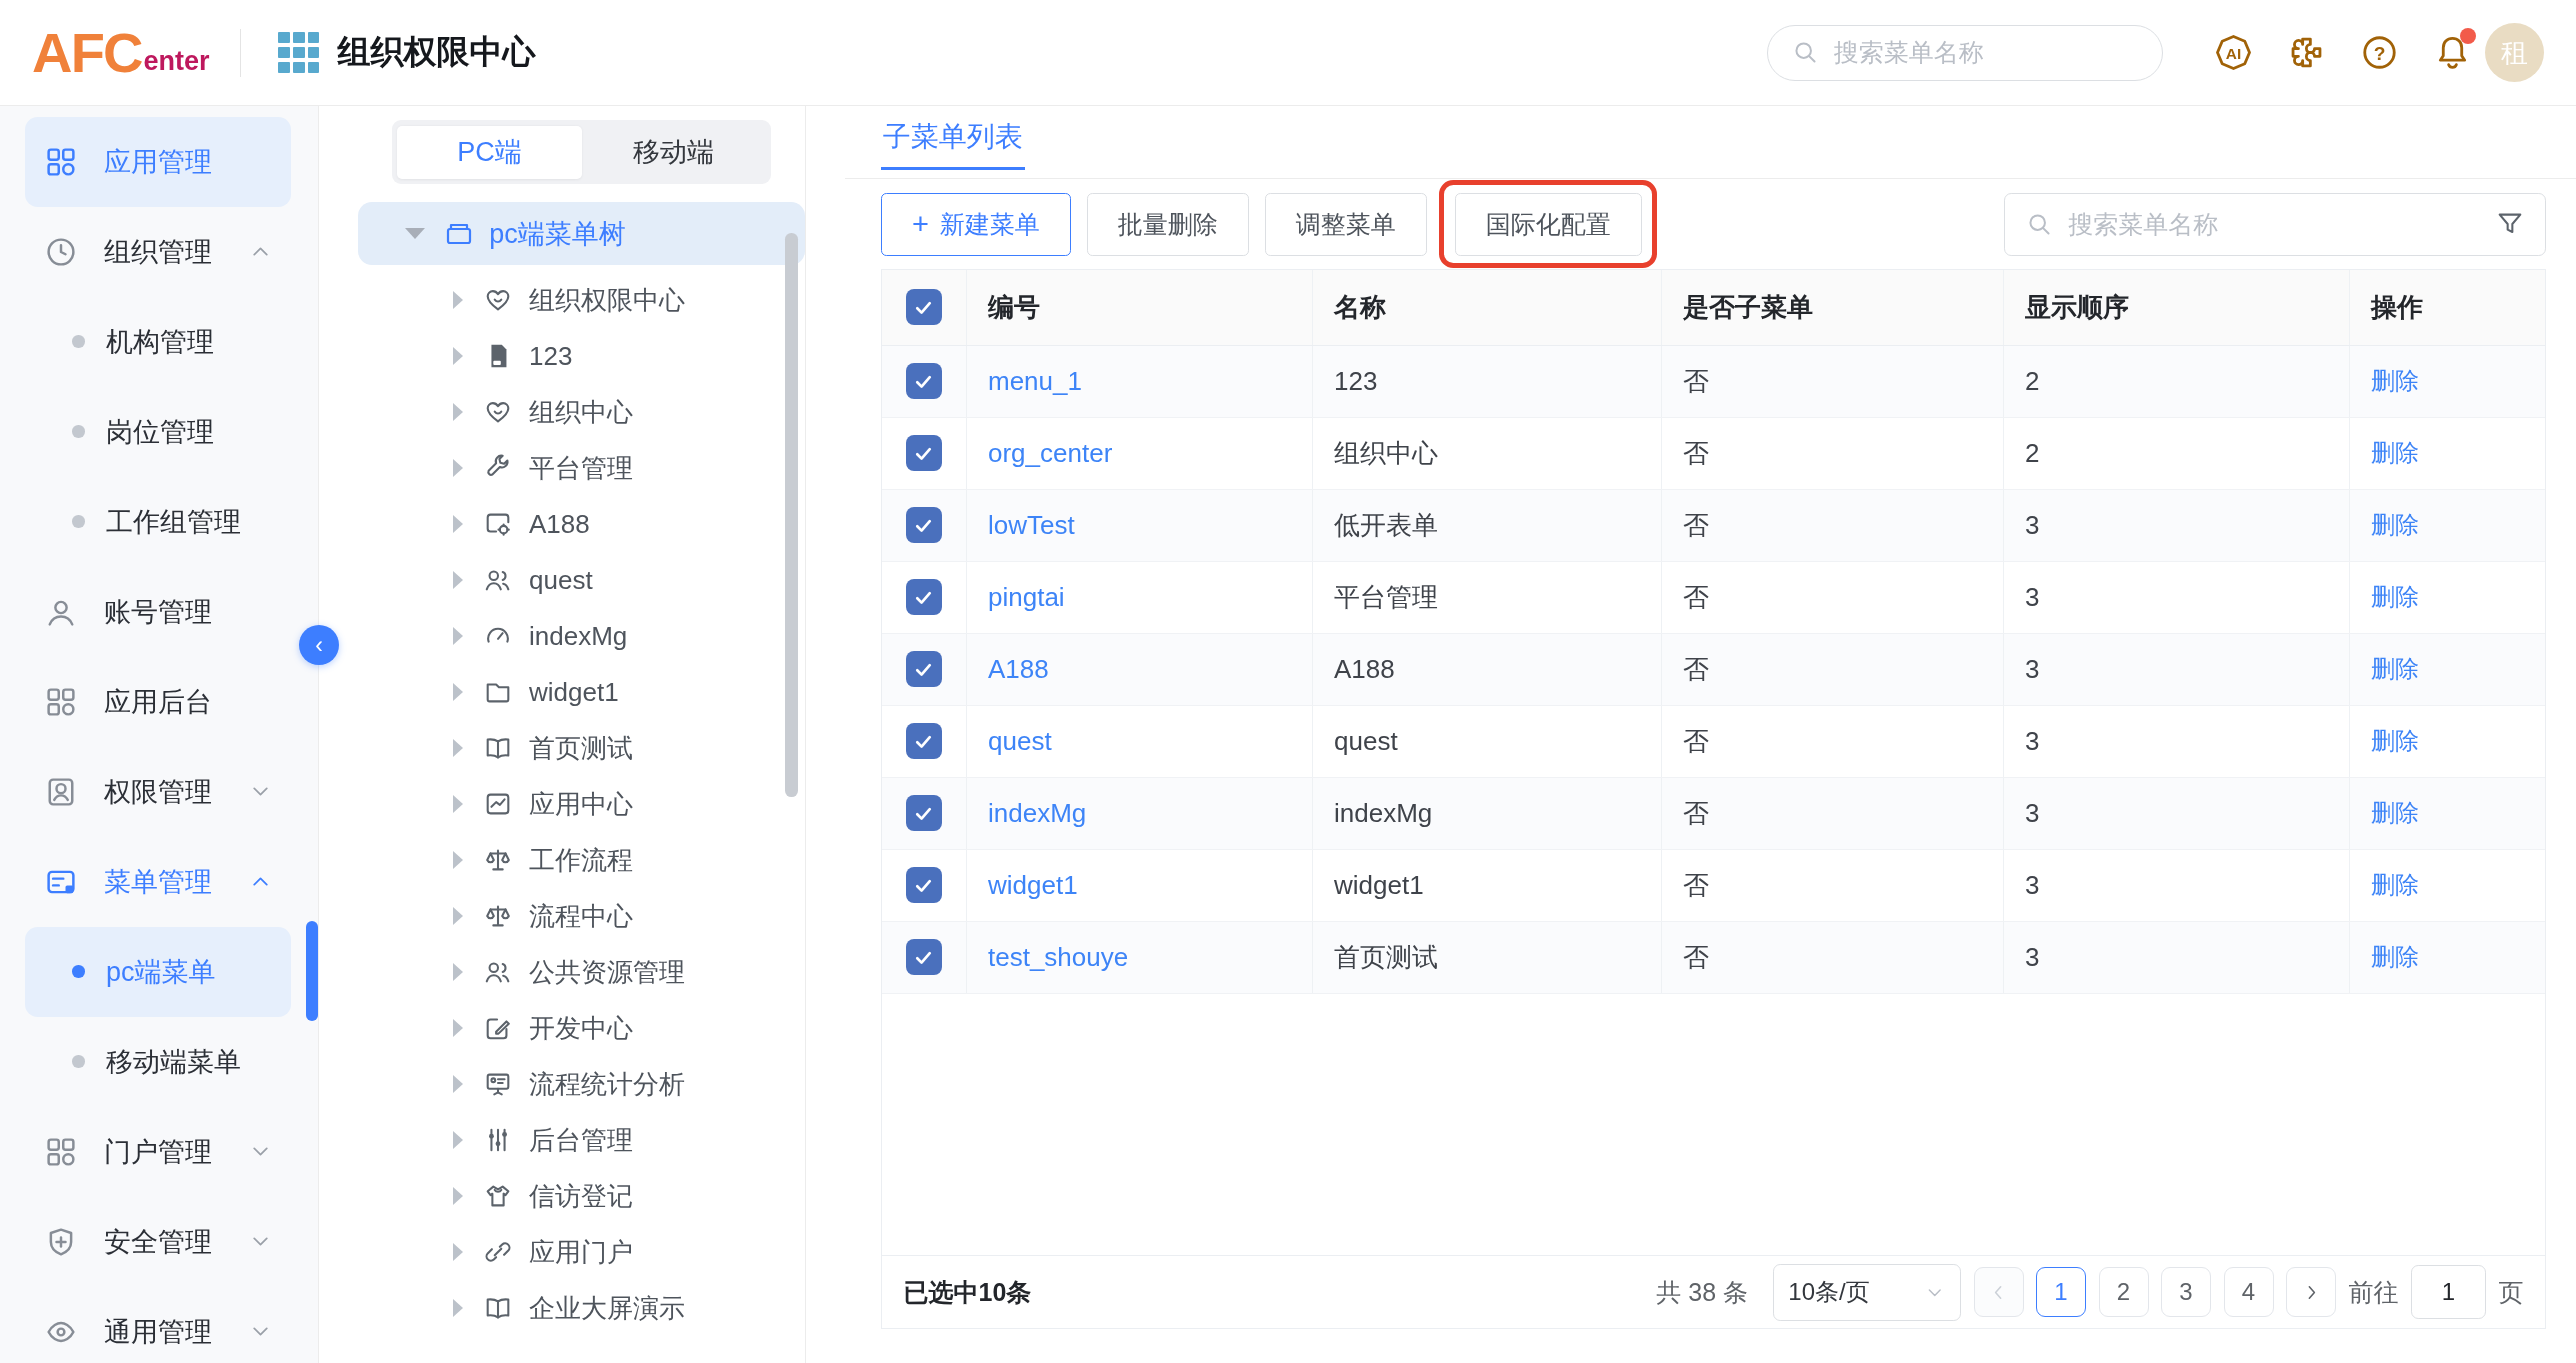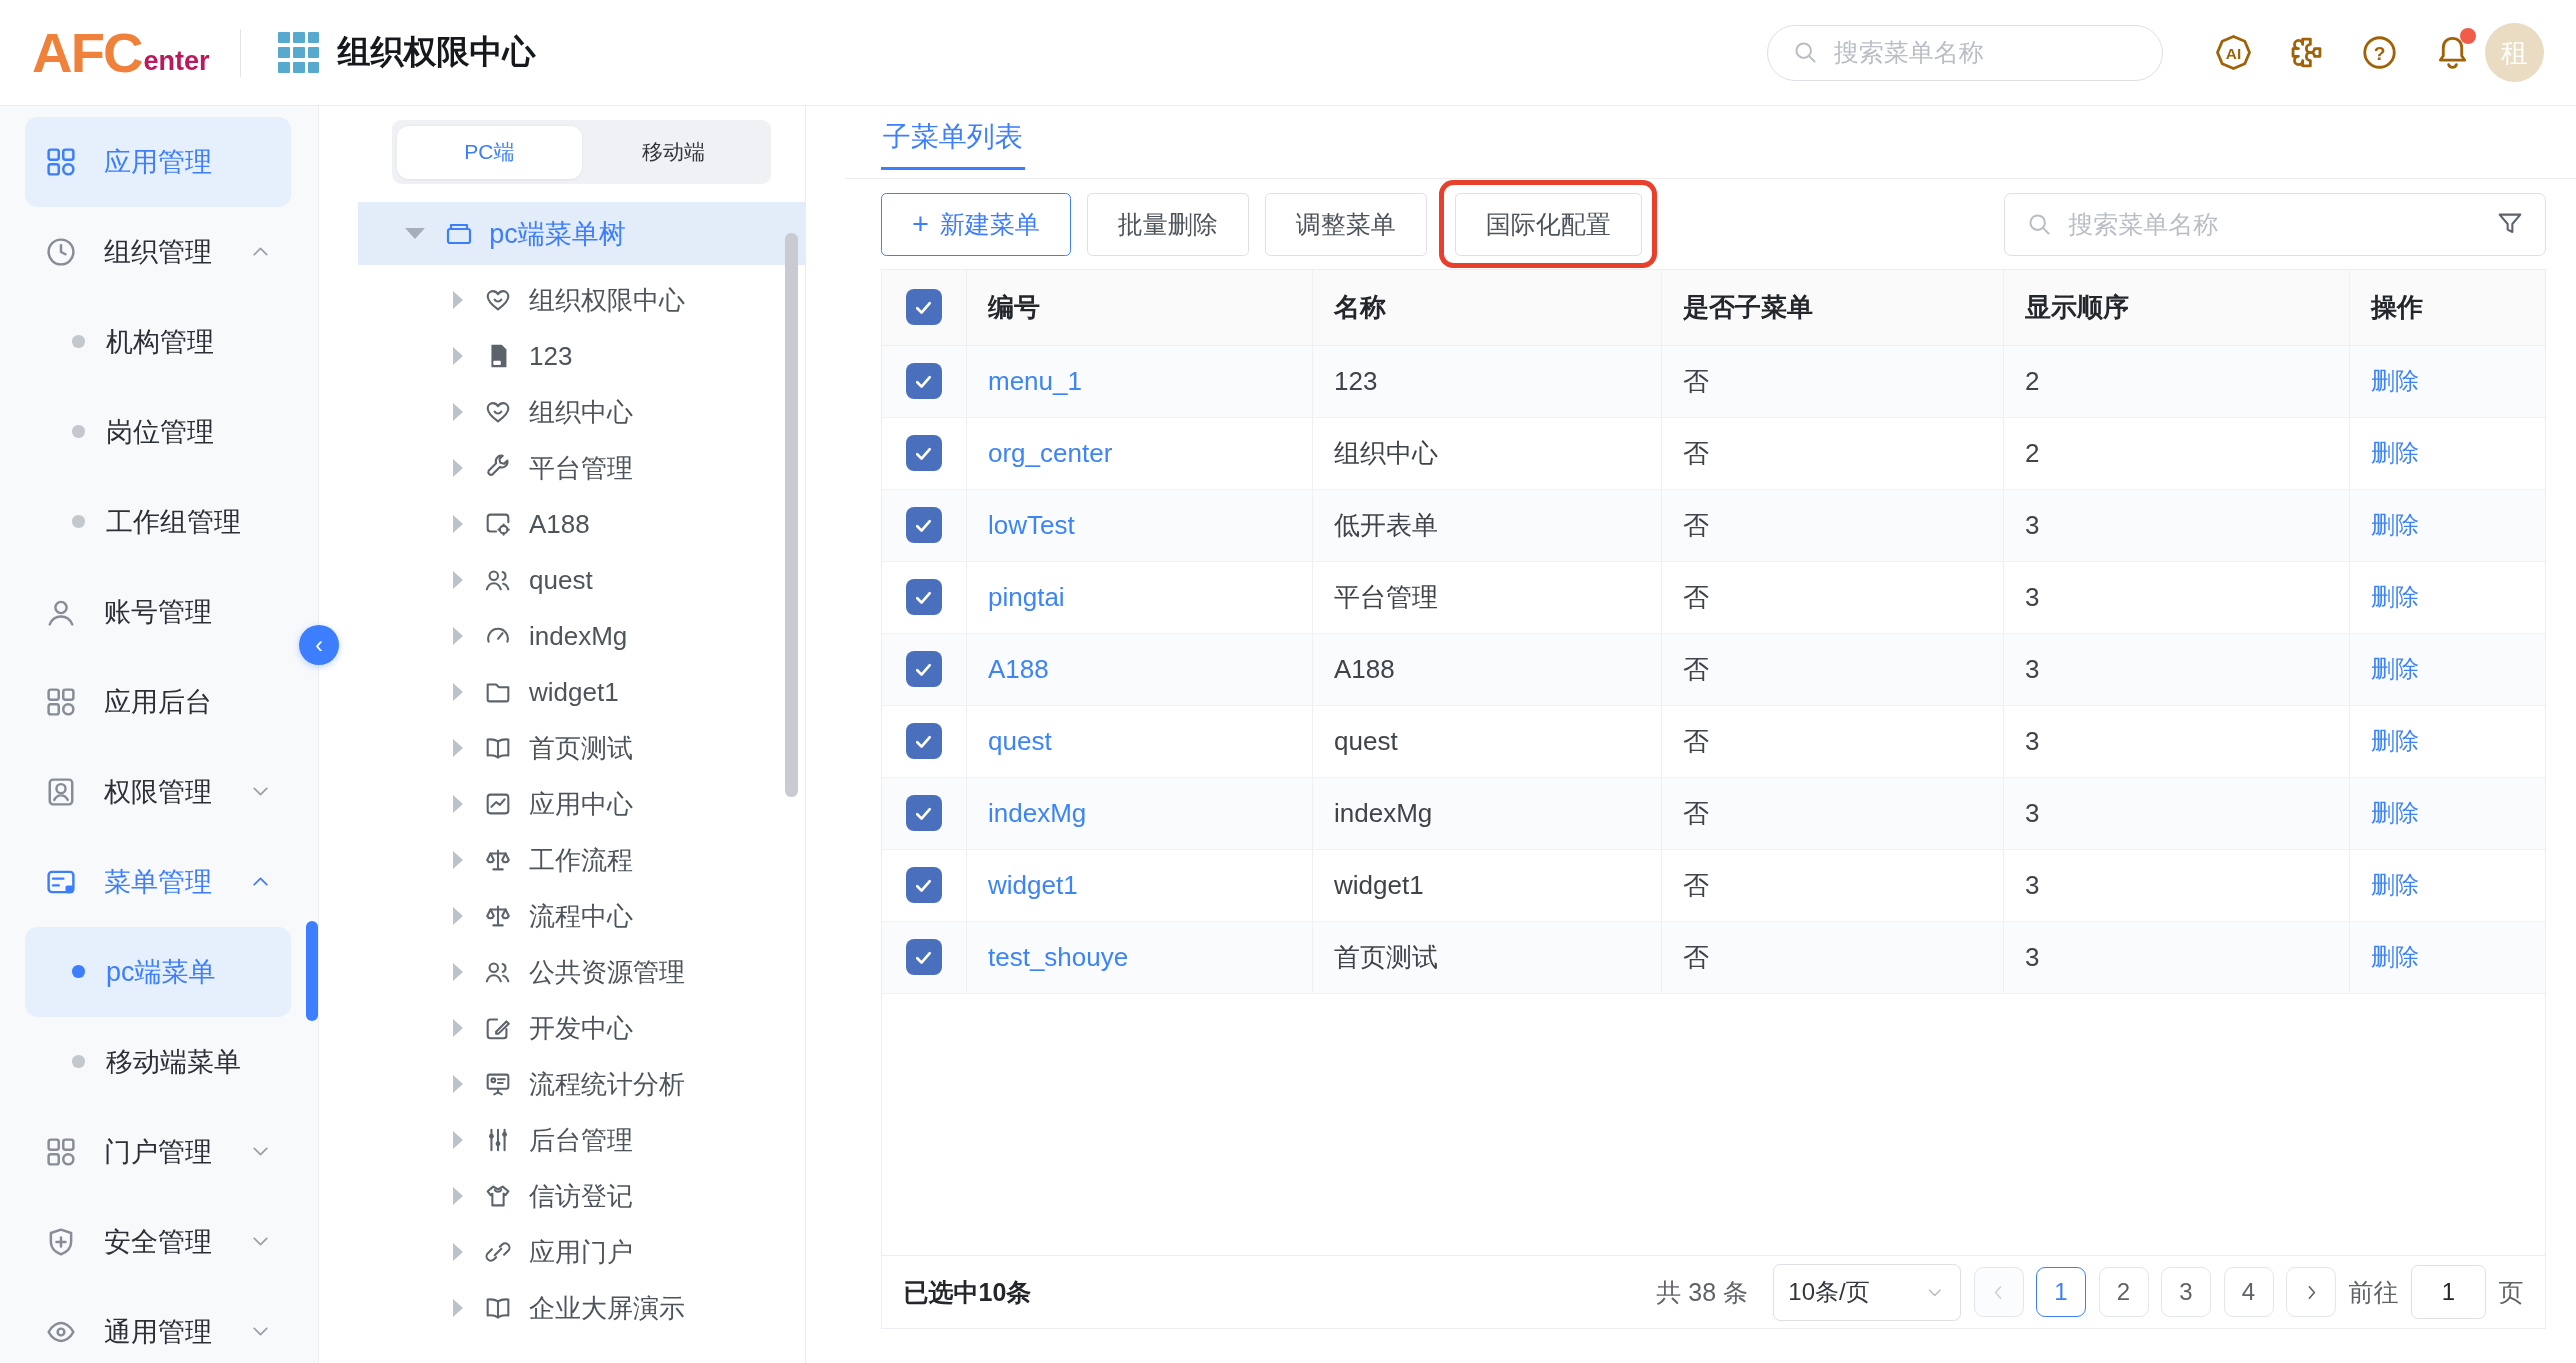--- a/index.html
+++ b/index.html
@@ -52,25 +52,25 @@
   .edge-bar { position:absolute; right:-27px; top:-5.4px; width:11.6px; height:100px; border-radius:6.3px; background:#3d7eff; }
 
   .collapse-btn { position:absolute; left:299px; top:519px; width:40px; height:40px; border-radius:50%;
                   background:#3d7eff; color:#fff; display:flex; align-items:center; justify-content:center;
                   font-size:23px; z-index:6; cursor:pointer; box-shadow:0 1.8px 7.2px rgba(61,126,255,.35); }
 
   
   .tree-panel { width:448px; flex-shrink:0; background:#fff; border-right:0.9px solid #ececec;
                 padding-top:14.3px; position:relative; overflow:hidden; }
   .seg-track { margin:0 34px; height:64px; background:#f0f1f4; border-radius:9px; display:flex; padding:5.4px; }
-  .seg { flex:1; display:flex; align-items:center; justify-content:center; font-size:21px; color:#33373d;
-         border-radius:12px; cursor:pointer; }
+  .seg { flex:1; display:flex; align-items:center; justify-content:center; font-size:27px; color:#33373d;
+         border-radius:5px; cursor:pointer; }
   .seg.active { background:#fff; color:#3d7eff; font-weight:500; box-shadow:0 0.9px 2.7px rgba(0,0,0,.06); }
   .tree-root { margin-top:18px; height:63px; background:#e3edf9; display:flex; align-items:center;
-               padding-left:47px; cursor:pointer; }
+               padding-left:47px; cursor:pointer;border-radius:14px; }
   .caret-down { width:0; height:0; border-left:10px solid transparent; border-right:10px solid transparent;
                 border-top:11.6px solid #a8aeb8; margin-right:18px; }
   .caret-right { width:0; height:0; border-top:9px solid transparent; border-bottom:9px solid transparent;
                  border-left:10.7px solid #bcc2ca; margin-right:20px; }
   .tree-root .icon { width:32px; height:32px; color:#3d7eff; }
   .tree-root .icon svg, .tree-item .icon svg { width:100%; height:100%; }
   .tree-root-label { font-size:27px; color:#3d7eff; margin-left:14.3px; }
   .tree-list { margin-top:7.2px; }
   .tree-item { height:56px; display:flex; align-items:center; padding-left:95px; cursor:pointer; }
   .tree-item .icon { width:30px; height:30px; color:#5c636b; flex-shrink:0; }

